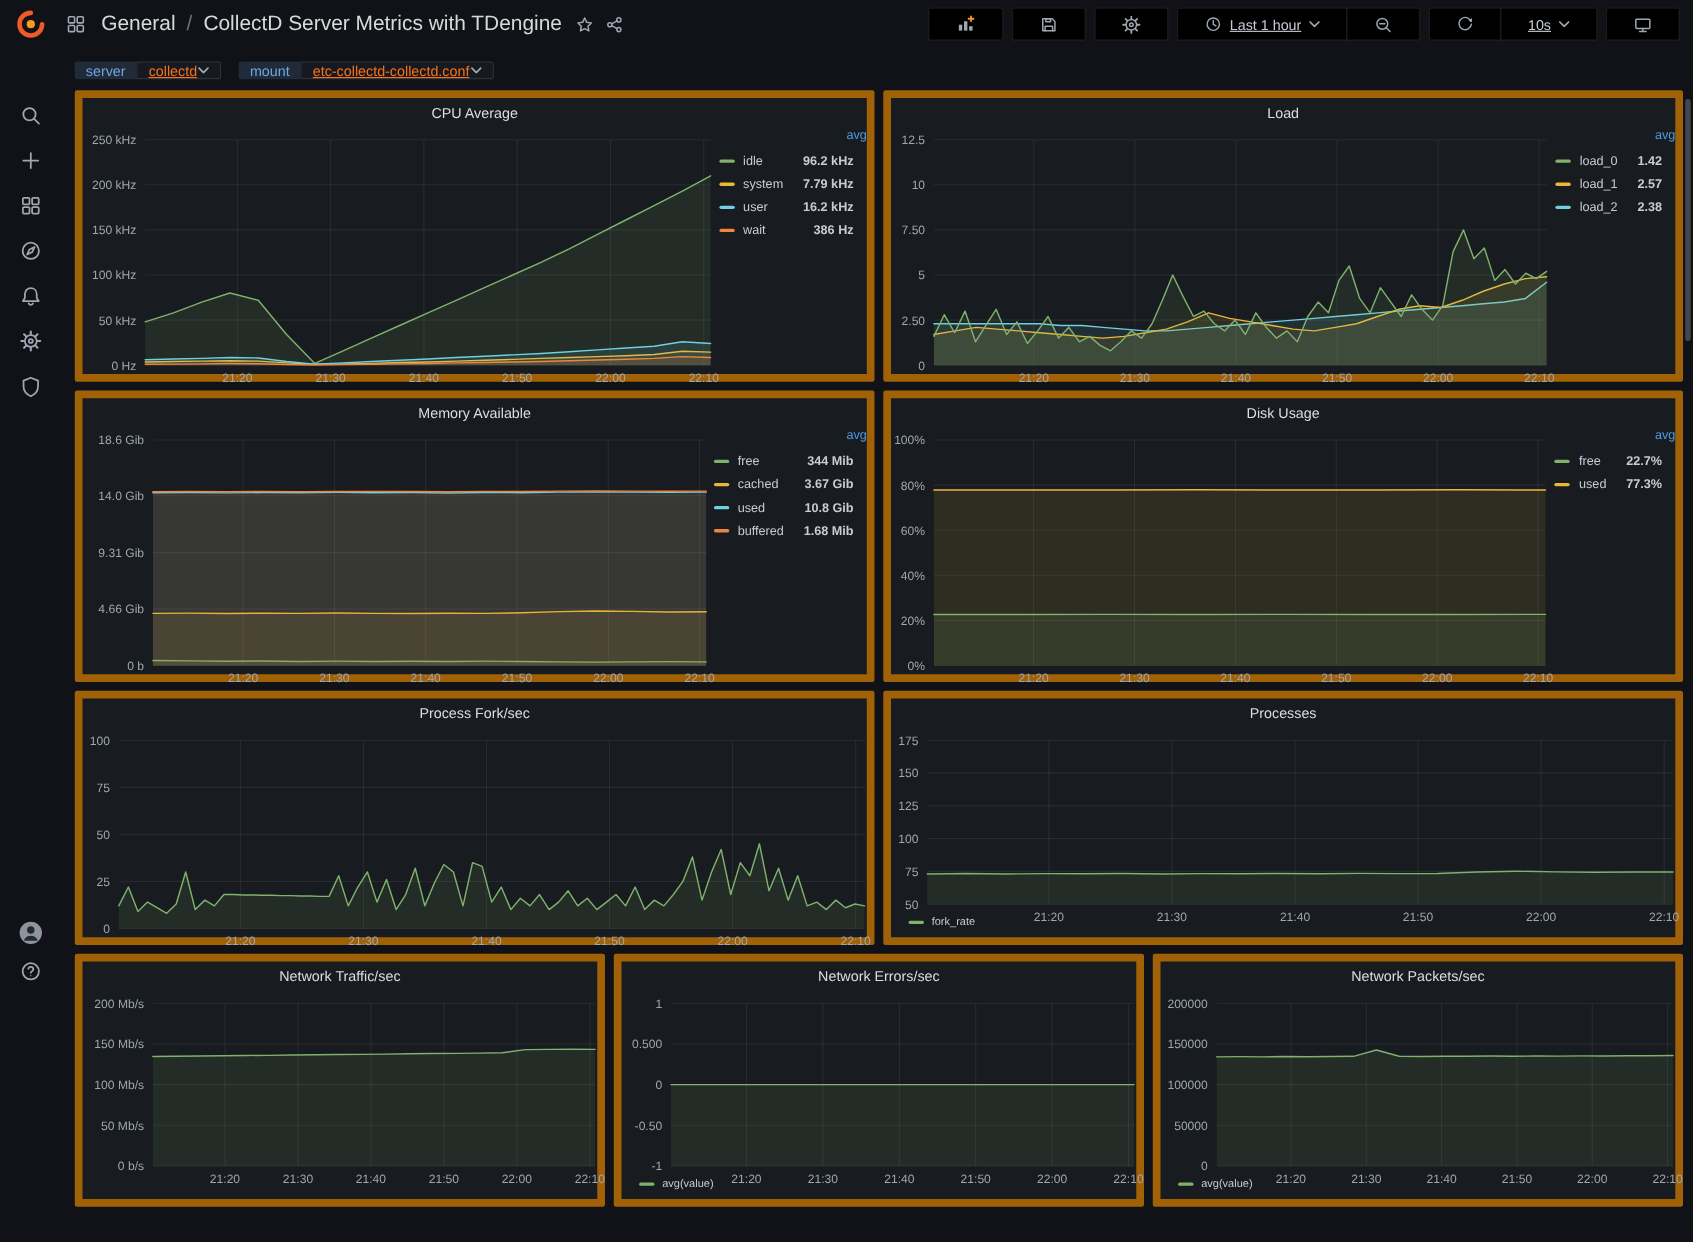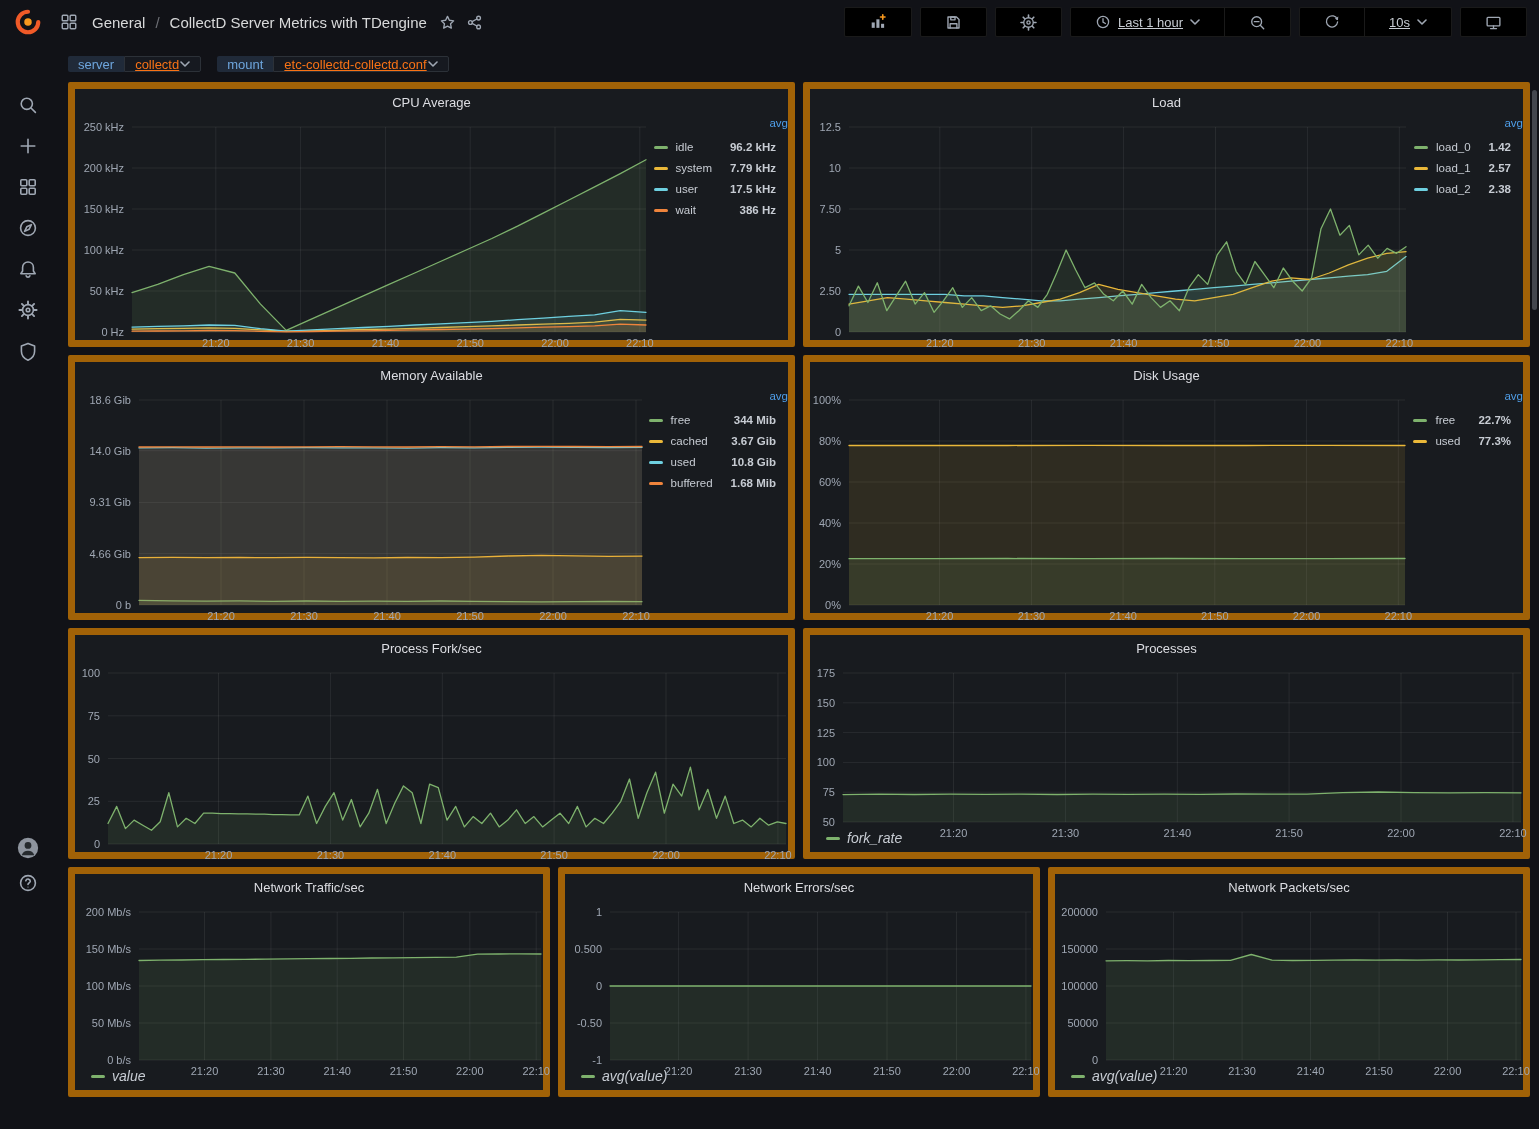--- a/index.html
+++ b/index.html
@@ -3,21 +3,21 @@
 <meta charset="utf-8">
 <style>
   * { box-sizing: border-box; margin: 0; padding: 0; }
   html,body { width:1539px; height:1129px; background:#111217; overflow:hidden;
     font-family:"Liberation Sans", sans-serif; color:#d8d9da; }
 
   
   .navbar { position:absolute; top:0; left:0; right:0; height:44px; display:flex;
     align-items:center; padding-right:12px; background:#111217; z-index:5; }
   .logo-box { width:56px; display:flex; justify-content:center; align-items:center; cursor:pointer; }
-  .crumbs { display:flex; gap:10px; margin-left:14px; font-size:15px; }
+  .crumbs { display:flex; gap:10px; margin-left:14px; font-size:19px; }
   .crumb { color:#d8d9da; cursor:pointer; }
   .crumb-sep { color:#6e7076; }
   .nav-ico { display:flex; align-items:center; cursor:pointer; margin-left:4px; }
   .nav-right { margin-left:auto; display:flex; align-items:center; gap:8px; }
   .btn { height:30px; background:#000000; border:1px solid rgba(255,255,255,0.10);
     border-radius:2px; display:flex; align-items:center; gap:7px; padding:0 24px;
     font-size:13px; color:#c7ccd3; cursor:pointer;text-decoration:underline; }
   .btn-group { display:flex; }
   .btn-group .btn { border-radius:0; }
   .btn-group .btn:first-child { border-radius:2px 0 0 2px; }
@@ -56,21 +56,21 @@
   .legend-head { display:table-caption; caption-side:top; text-align:right; color:#4f9ee7;
     padding:2px 0 3px 0; cursor:pointer; }
   .lrow { display:table-row; }
   .lrow > span { display:table-cell; vertical-align:middle; padding:4.5px 0; }
   .lcell-dash { padding-right:8px !important; }
   .ldash { display:inline-block; width:14px; height:3px; border-radius:2px; vertical-align:middle; }
   .llabel { color:#c7ccd3; cursor:pointer; white-space:nowrap; }
   .lvalue { color:#c7ccd3; text-align:right; padding-left:18px !important; white-space:nowrap;font-weight:bold; }
 
   .legend-bottom { flex:0 0 22px; display:flex; align-items:center; gap:16px;
-    padding:0 0 6px 16px; font-size:14px; color:#c7ccd3;font-style:italic; }
+    padding:0 0 6px 16px; font-size:10px; color:#c7ccd3; }
   .lb-item { display:flex; align-items:center; gap:7px; cursor:pointer; }
 
   .scroll-thumb { position:absolute; right:2px; top:90px; width:5px; height:220px;
     border-radius:3px; background:#44474e; cursor:grab; z-index:9; }
 
   .icon { stroke:#9fa7b3; fill:none; stroke-width:1.6; stroke-linecap:round; stroke-linejoin:round; }
 </style>
 </head>
 <body>
 
@@ -305,21 +305,21 @@
               <span class="lvalue">96.2 kHz</span>
             </div>
             <div class="lrow">
               <span class="lcell-dash"><span class="ldash" style="background: rgb(234, 184, 57);"></span></span>
               <span class="llabel">system</span>
               <span class="lvalue">7.79 kHz</span>
             </div>
             <div class="lrow">
               <span class="lcell-dash"><span class="ldash" style="background: rgb(110, 208, 224);"></span></span>
               <span class="llabel">user</span>
-              <span class="lvalue">17.5 kHz</span>
+              <span class="lvalue">16.2 kHz</span>
             </div>
             <div class="lrow">
               <span class="lcell-dash"><span class="ldash" style="background: rgb(239, 132, 60);"></span></span>
               <span class="llabel">wait</span>
               <span class="lvalue">386 Hz</span>
             </div>
           </div>
         </div>
       </div>
       <div class="panel span3">
@@ -602,26 +602,20 @@
               <text x="56" y="90.0" text-anchor="end" class="axis">100 Mb/s</text>
               <line x1="64" y1="49.0" x2="466" y2="49.0" stroke="rgba(255,255,255,0.07)"></line>
               <text x="56" y="53.0" text-anchor="end" class="axis">150 Mb/s</text>
               <line x1="64" y1="12.0" x2="466" y2="12.0" stroke="rgba(255,255,255,0.07)"></line>
               <text x="56" y="16.0" text-anchor="end" class="axis">200 Mb/s</text>
               <path d="M64.0 60.5 L85.2 60.2 L106.3 60.0 L127.5 59.7 L148.6 59.5 L169.8 59.4 L190.9 59.1 L212.1 58.9 L233.3 58.7 L254.4 58.5 L275.6 58.3 L296.7 58.0 L317.9 57.8 L339.1 57.6 L360.2 57.4 L381.4 57.1 L402.5 54.2 L423.7 54.0 L444.8 53.9 L466.0 54.0 L466.0 160.0 L64.0 160.0 Z" fill="#7EB26D" fill-opacity="0.11" stroke="none"></path>
               <path d="M64.0 60.5 L85.2 60.2 L106.3 60.0 L127.5 59.7 L148.6 59.5 L169.8 59.4 L190.9 59.1 L212.1 58.9 L233.3 58.7 L254.4 58.5 L275.6 58.3 L296.7 58.0 L317.9 57.8 L339.1 57.6 L360.2 57.4 L381.4 57.1 L402.5 54.2 L423.7 54.0 L444.8 53.9 L466.0 54.0 " fill="none" stroke="#7EB26D" stroke-width="1.3" stroke-linejoin="round" stroke-linecap="round"></path>
             </svg>
           </div>
         </div>
-        <div class="legend-bottom">
-          <span class="lb-item">
-            <span class="ldash" style="background: rgb(126, 178, 109);"></span>
-            <span>value</span>
-          </span>
-        </div>
       </div>
       <div class="panel span2">
         <div class="panel-header">
           <span>Network Errors/sec</span>
         </div>
         <div class="panel-body">
           <div class="chart" id="chart-network-errors">
             <svg width="480" height="180">
               <line x1="113.6" y1="12" x2="113.6" y2="160" stroke="rgba(255,255,255,0.07)"></line>
               <text x="113.6" y="175" text-anchor="middle" class="axis">21:20</text>

